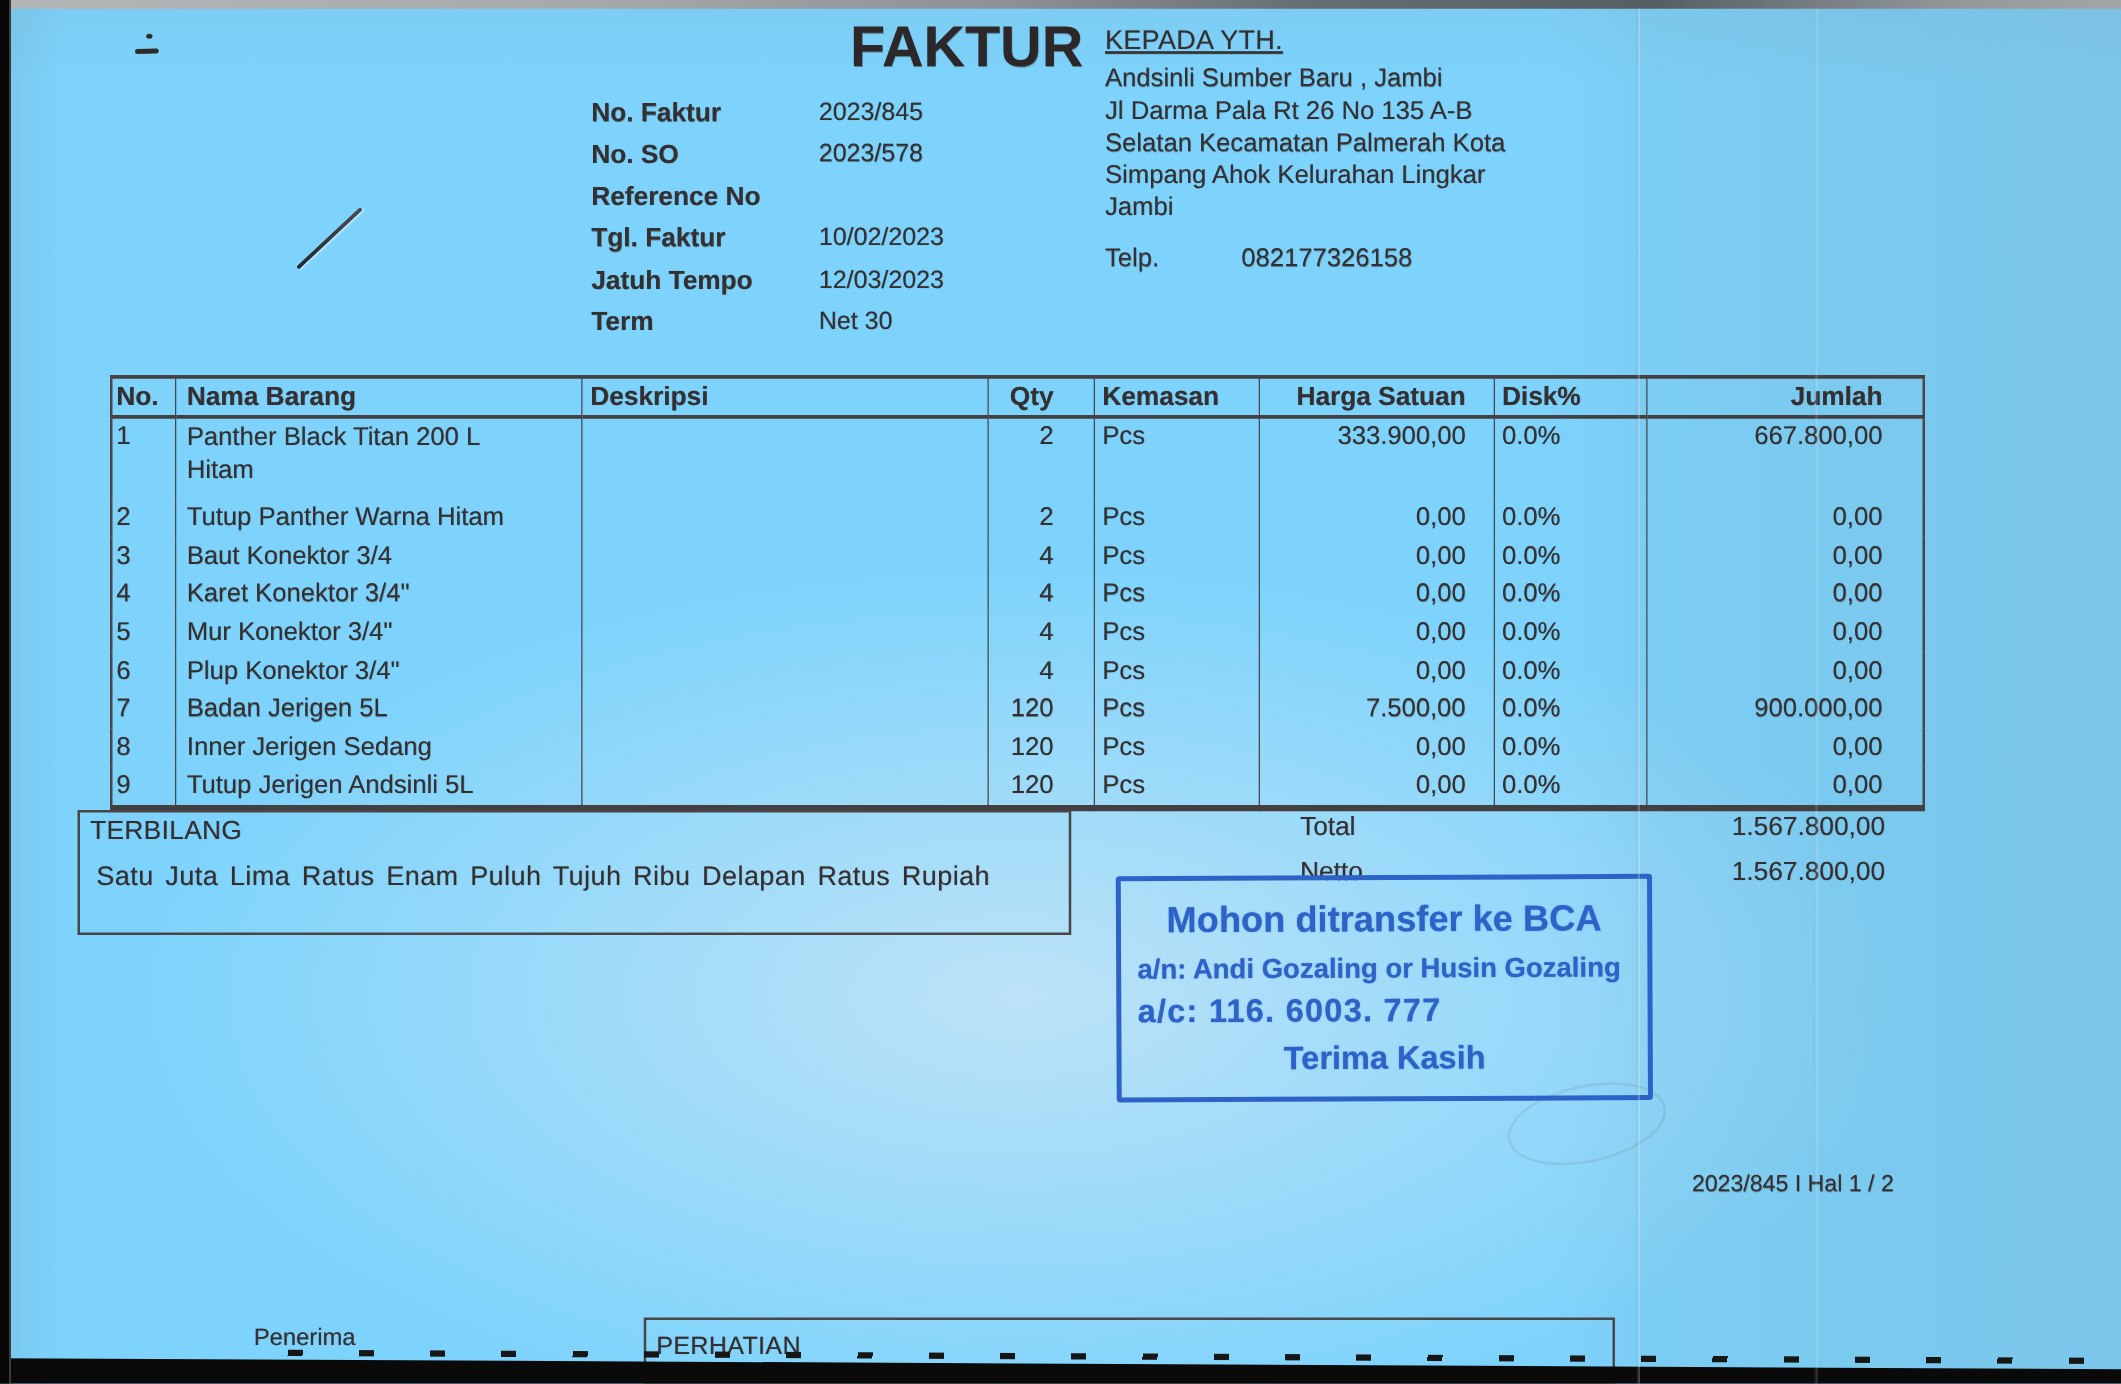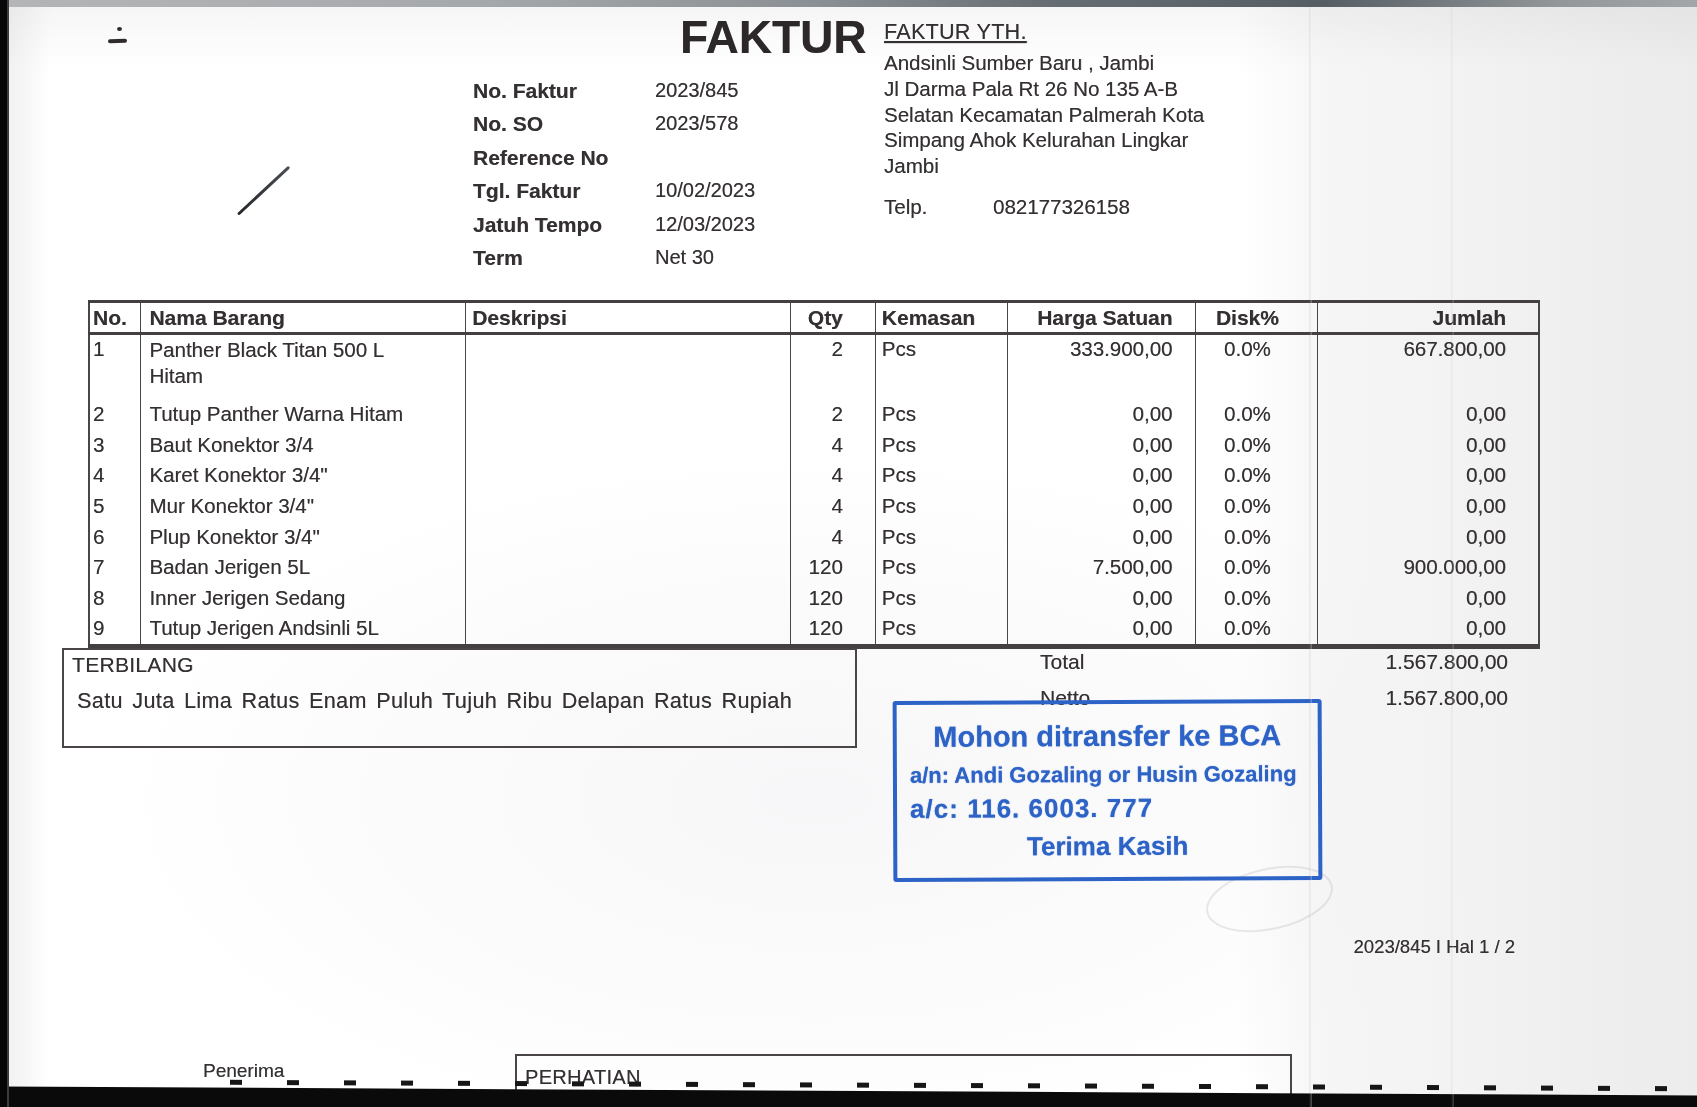--- a/index.html
+++ b/index.html
@@ -1,20 +1,20 @@
 <!DOCTYPE html>
 <html><head>
 <meta charset="utf-8">
 <style>
   html,body{margin:0;padding:0;background:#b9b8bb;}
   .page{
     position:relative;
     width:1697px;height:1107px;
     overflow:hidden;
-    background:#ffffff;
+    background:#7dd3fc;
     font-family:"Liberation Sans","DejaVu Sans",sans-serif;
     color:#343031;
     text-shadow:0.3px 0.3px 0.6px rgba(52,48,49,0.55);
   }
   
   .paper-shade{
     position:absolute;inset:0;pointer-events:none;z-index:1;
     background:
       radial-gradient(60% 45% at 48% 72%, rgba(240,239,242,0.55), rgba(240,239,242,0) 70%),
       linear-gradient(to right, rgba(90,90,95,0.10) 0%, rgba(90,90,95,0) 3%, rgba(90,90,95,0) 73%, rgba(100,100,105,0.06) 78%, rgba(100,100,105,0.10) 93%, rgba(120,120,125,0.14) 100%),
@@ -59,21 +59,21 @@
   table.items td{padding:0 6px;white-space:nowrap;overflow:hidden;}
   table.items th.vline,table.items td.vline{border-left:1.8px solid #4a4546;}
   tr.row-tall td{height:62px;vertical-align:top;padding-top:2px;}
   tr.row-std td{height:30.6px;vertical-align:middle;}
   .al{text-align:left;}
   .c-no{padding-left:3px !important;}
   .c-name{padding-left:8px !important;}
   .c-qty{text-align:right;padding-right:32px !important;}
   .c-unit{padding-left:6px !important;}
   .c-price{text-align:right;padding-right:22px !important;}
-  .c-disc{text-align:center;padding-right:24px !important;}
+  .c-disc{text-align:left;padding-right:24px !important;}
   .c-amt{text-align:right;padding-right:32px !important;}
   .nm1{display:inline-block;max-width:282px;white-space:normal;line-height:26px;}
 
   
   .terbilang-box{position:absolute;left:62px;top:648px;width:795px;height:100px;border:2.5px solid #4a4546;box-sizing:border-box;z-index:5;}
   .terb-label{margin:3px 0 0 8px;font-size:21px;letter-spacing:0.3px;}
   .terb-text{margin:11px 0 0 8px;width:720px;font-size:21.5px;line-height:27px;letter-spacing:0.4px;word-spacing:3px;white-space:normal;text-align:right;}
 
   
   .total-row{position:absolute;z-index:5;font-size:21px;}
@@ -102,21 +102,21 @@
 <div class="page">
   <div class="paper-shade"></div>
   <div class="smudge"></div>
   <div class="pen-dot"></div>
   <div class="pen-dash"></div>
   <div class="staple"></div>
 
   <div class="title">FAKTUR</div>
 
   <div class="recipient">
-    <div class="rec-heading">FAKTUR YTH.</div>
+    <div class="rec-heading">KEPADA YTH.</div>
     <div class="rec-line">Andsinli Sumber Baru , Jambi</div>
     <div class="rec-line">Jl Darma Pala Rt 26 No 135 A-B</div>
     <div class="rec-line">Selatan Kecamatan Palmerah Kota</div>
     <div class="rec-line">Simpang Ahok Kelurahan Lingkar</div>
     <div class="rec-line">Jambi</div>
     <div class="rec-phone">
       <span class="lbl">Telp.</span>
       <span>082177326158</span>
     </div>
   </div>
@@ -168,21 +168,21 @@
           <th class="c-qty vline">Qty</th>
           <th class="al c-unit vline">Kemasan</th>
           <th class="c-price vline">Harga Satuan</th>
           <th class="c-disc vline">Disk%</th>
           <th class="c-amt vline">Jumlah</th>
         </tr>
       </thead>
       <tbody>
         <tr class="row-tall">
           <td class="c-no">1</td>
-          <td class="c-name vline"><span class="nm1">Panther Black Titan 500 L Hitam</span></td>
+          <td class="c-name vline"><span class="nm1">Panther Black Titan 200 L Hitam</span></td>
           <td class="vline"></td>
           <td class="c-qty vline">2</td>
           <td class="c-unit vline">Pcs</td>
           <td class="c-price vline">333.900,00</td>
           <td class="c-disc vline">0.0%</td>
           <td class="c-amt vline">667.800,00</td>
         </tr>
         <tr class="row-std">
           <td class="c-no">2</td>
           <td class="c-name vline">Tutup Panther Warna Hitam</td>

